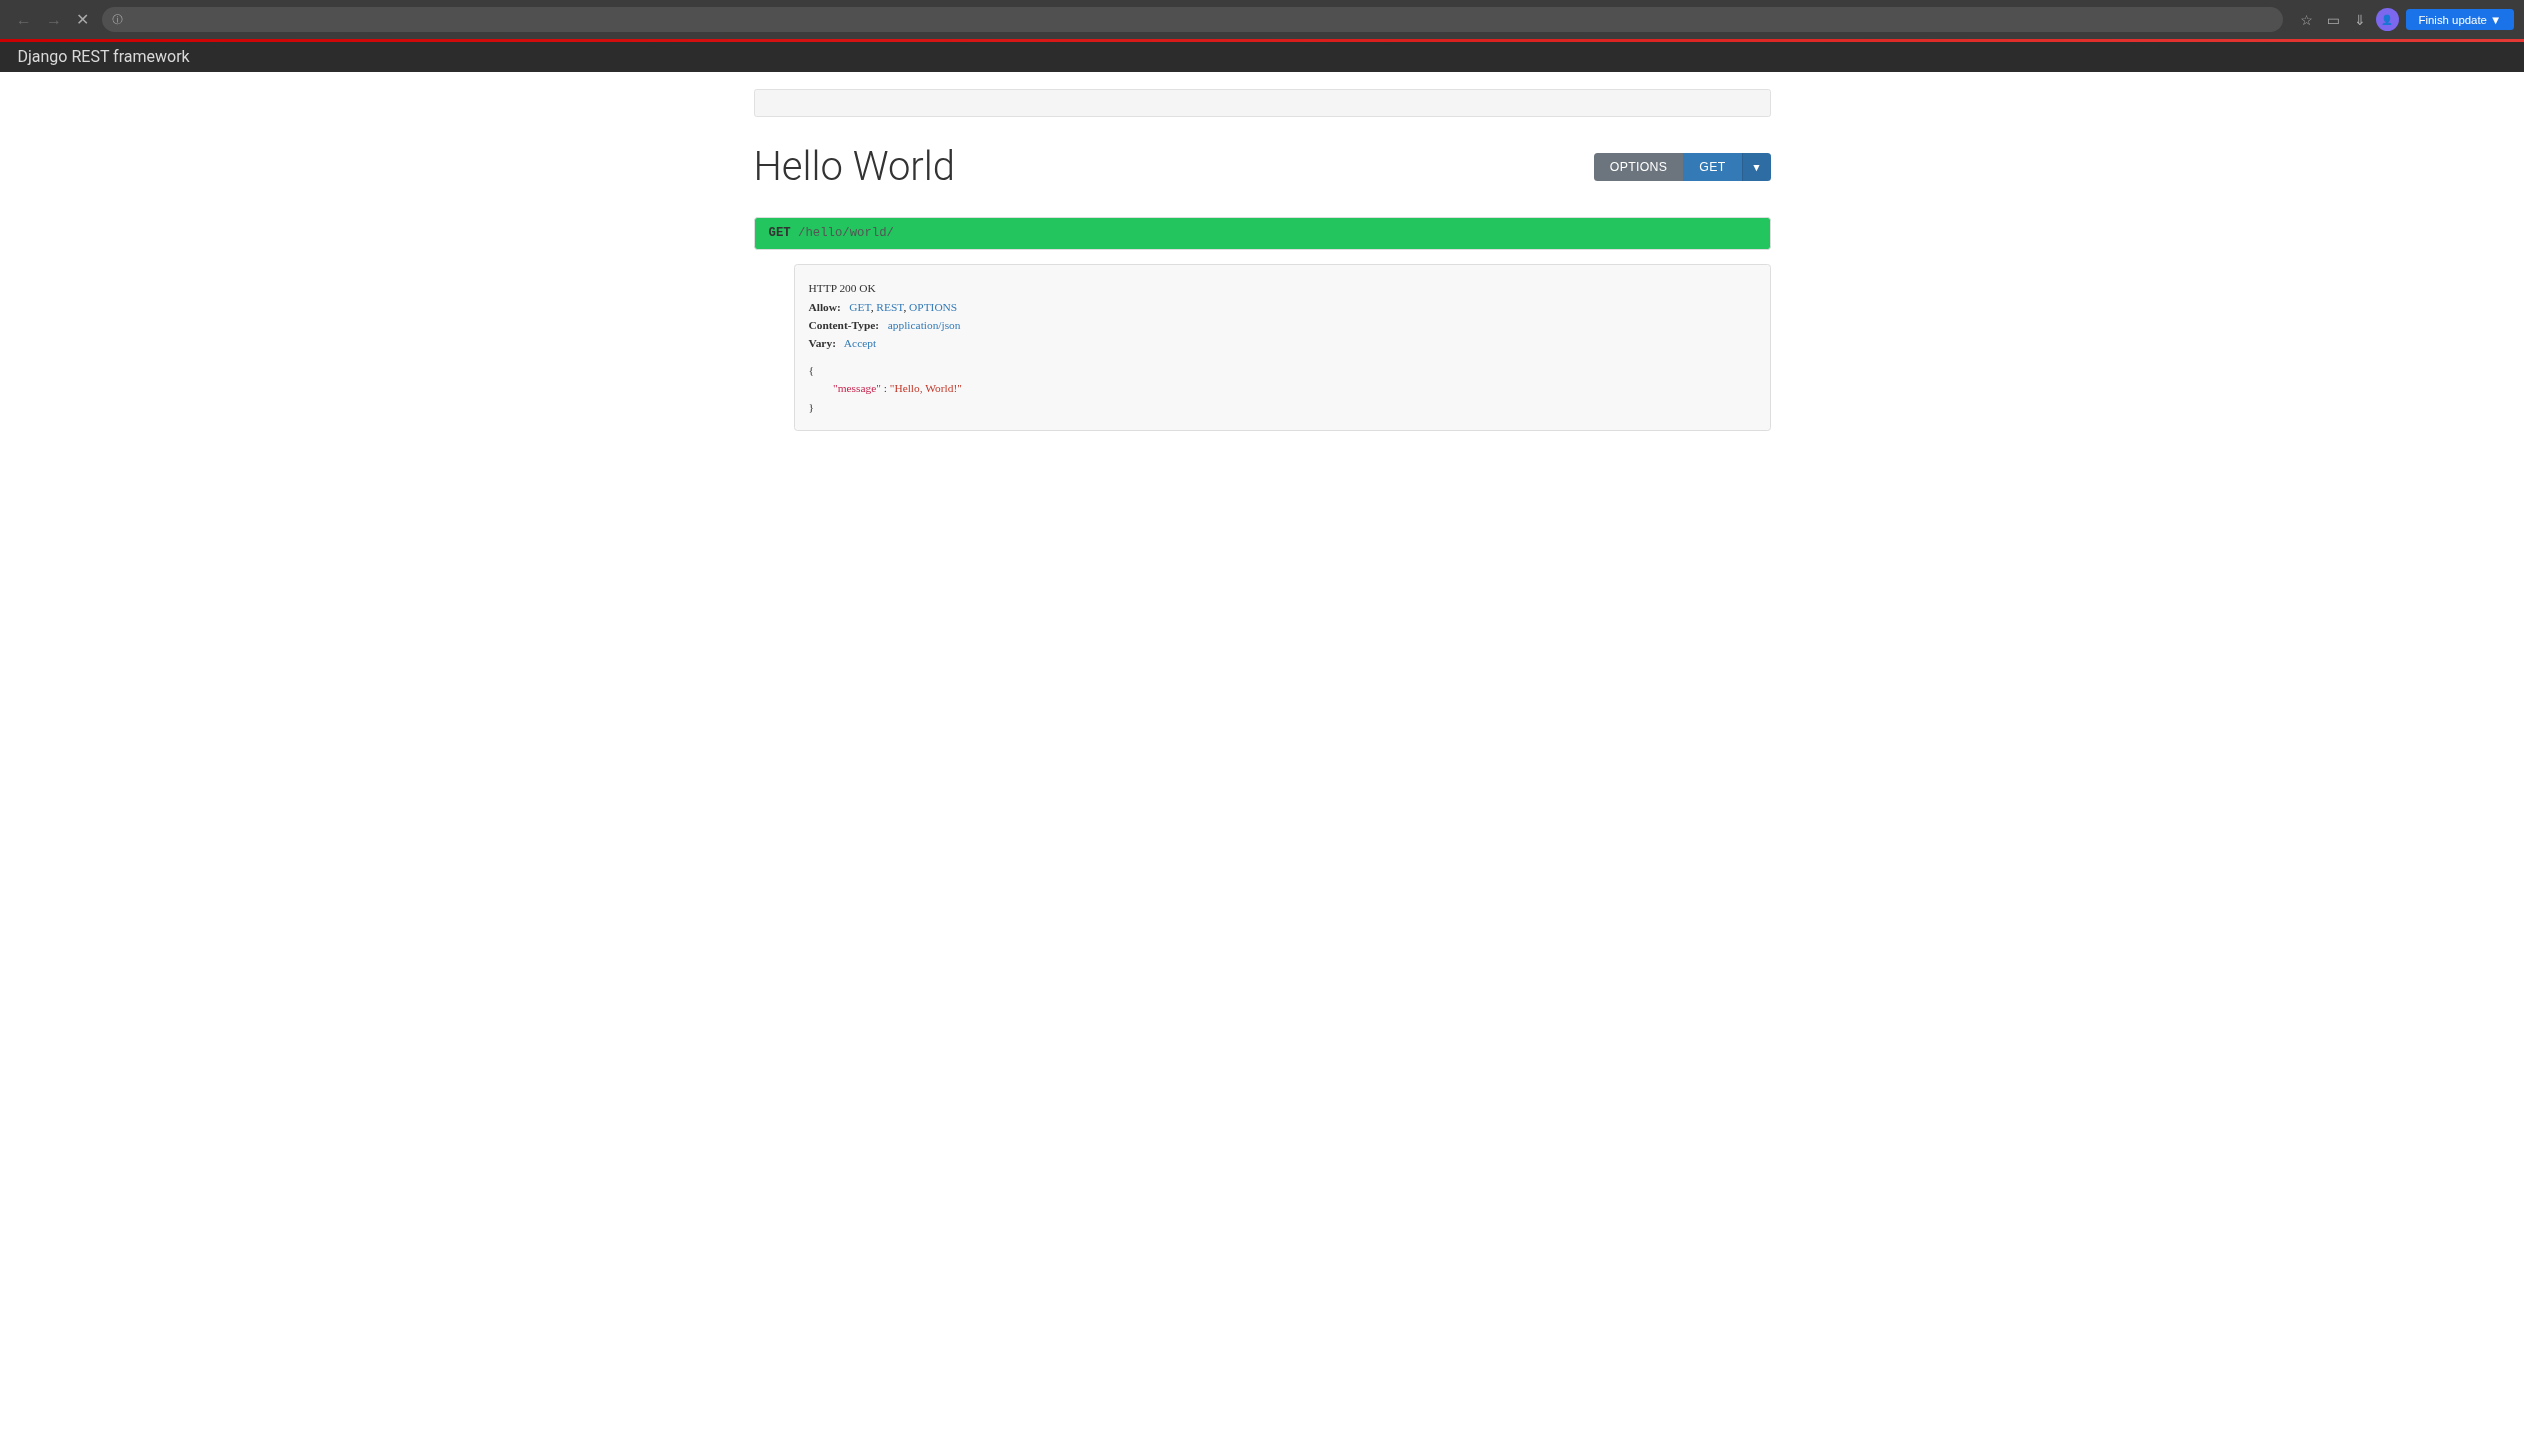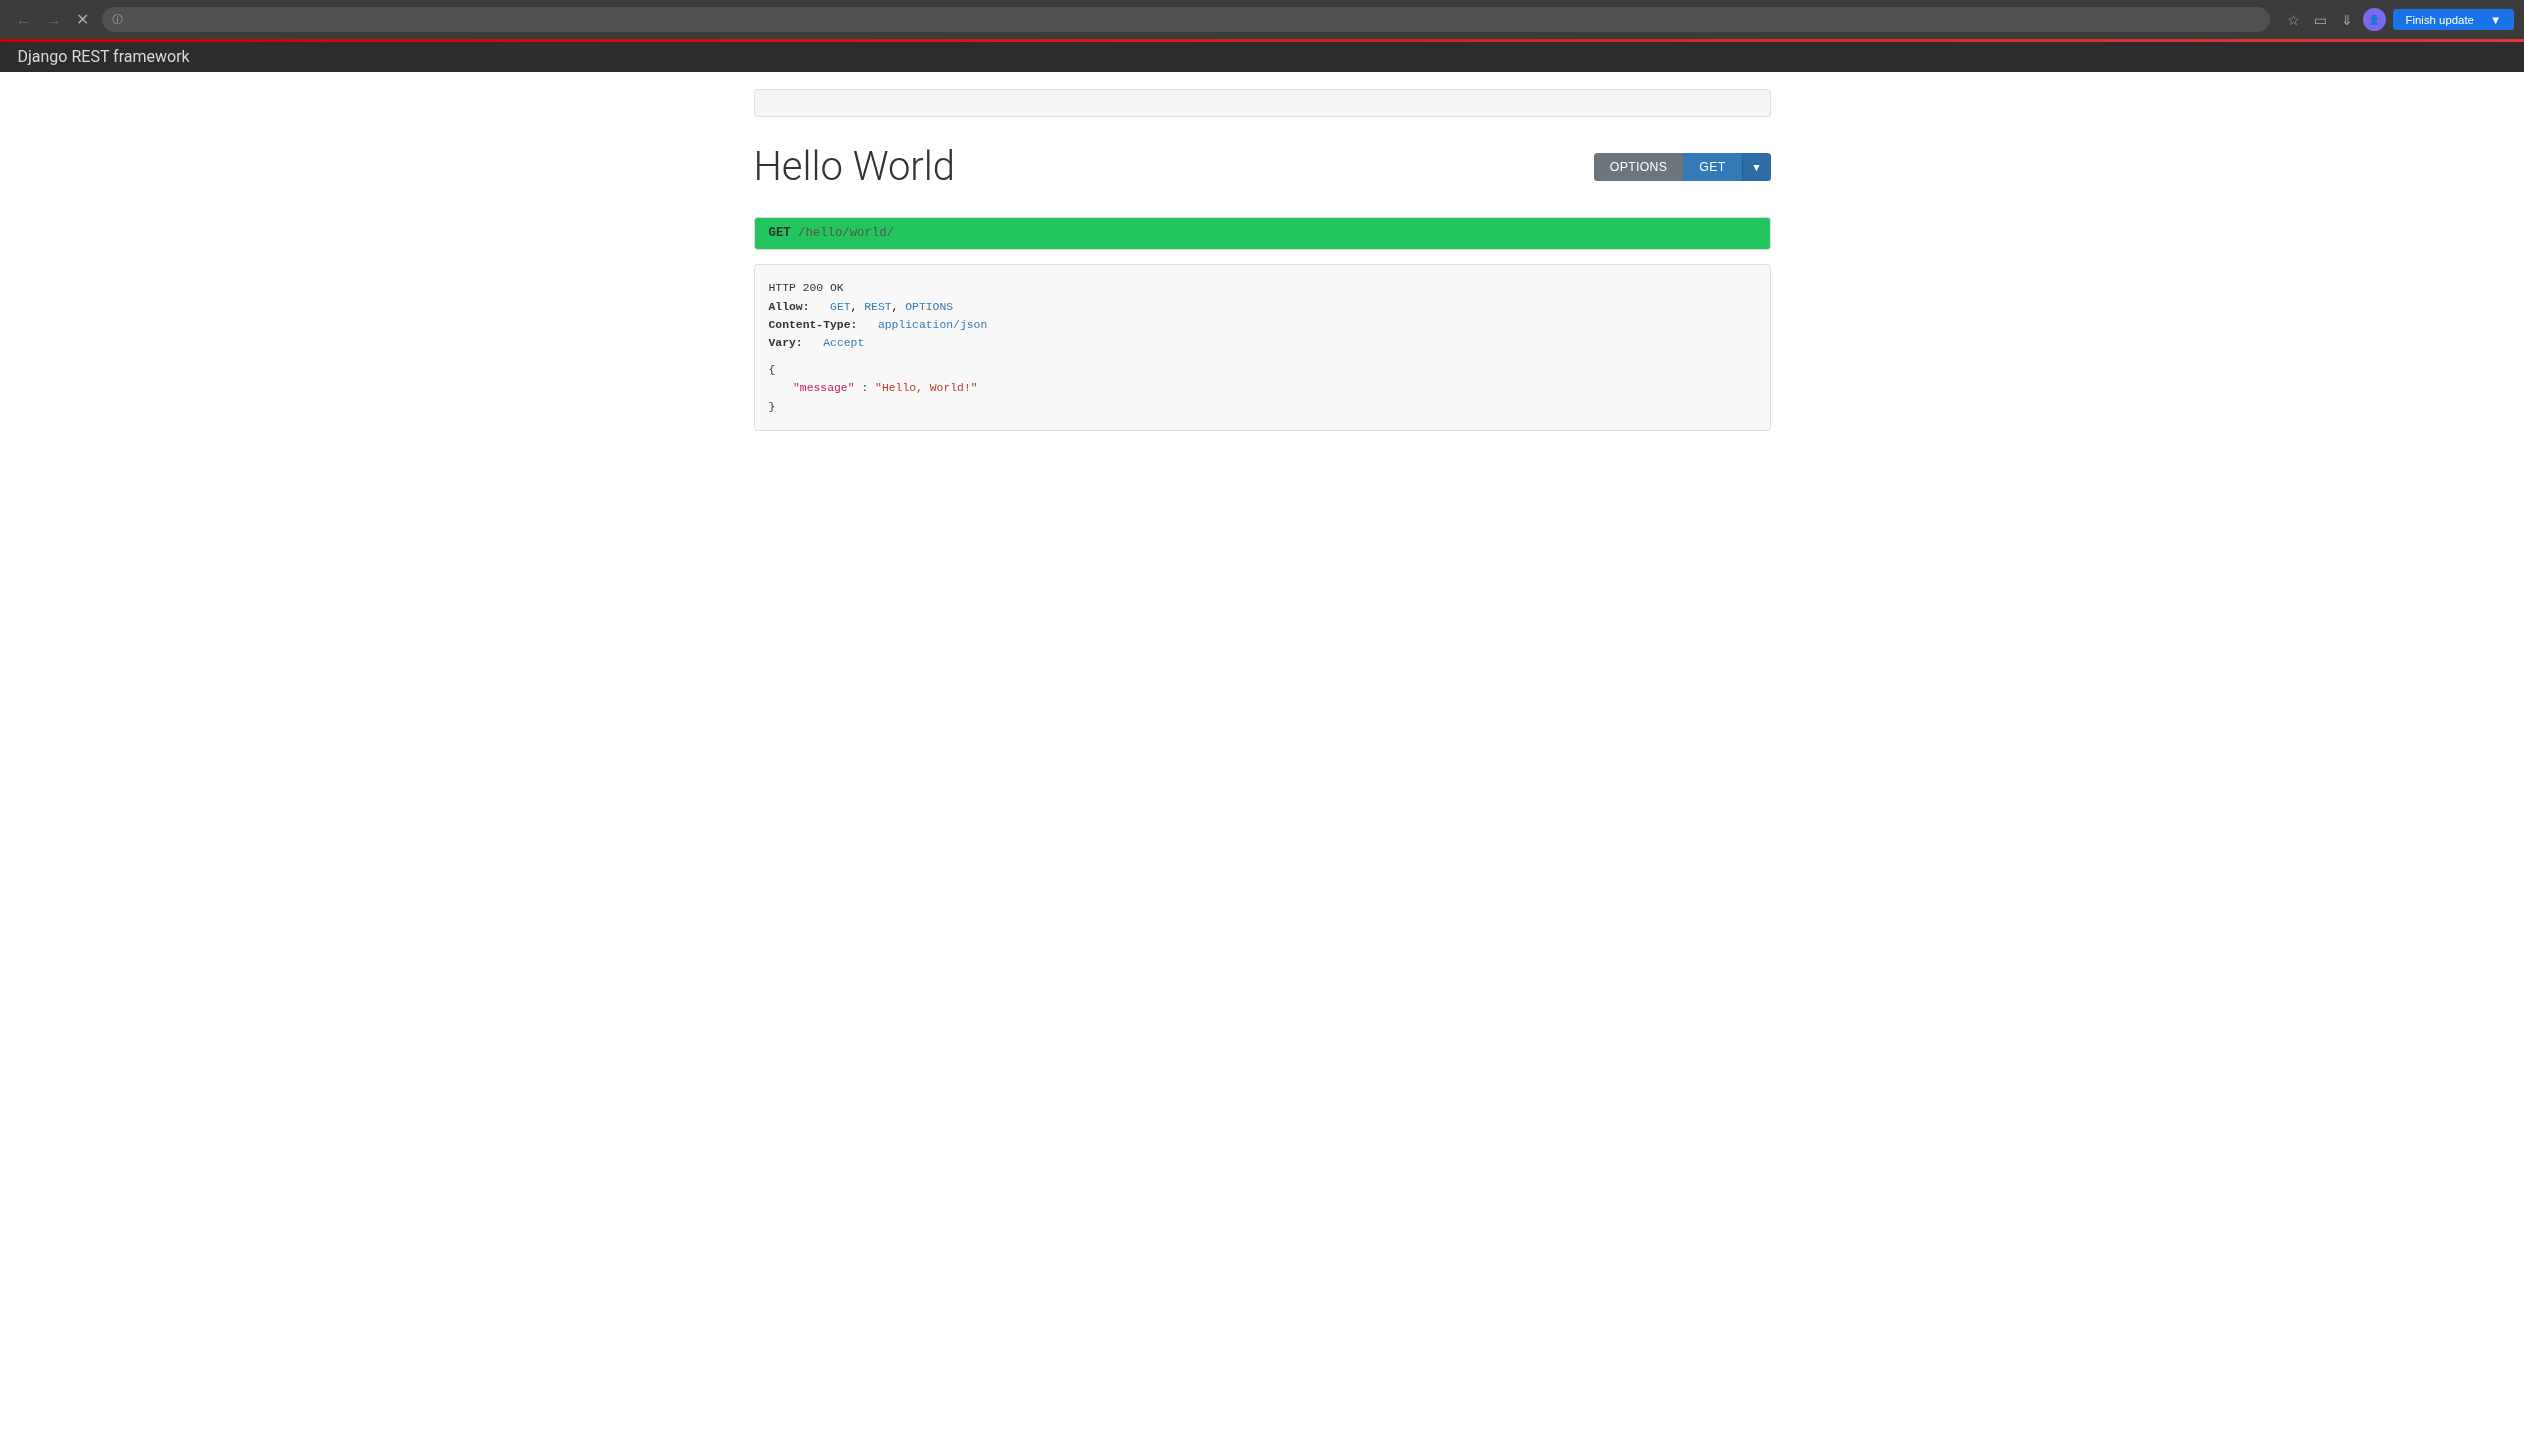--- a/index.html
+++ b/index.html
@@ -79,21 +79,21 @@
     .finish-update-btn {
       background: #1a73e8;
       color: white;
       border: none;
       border-radius: 3.5px;
       padding: 4.4px 12.3px;
       font-size: 11.4px;
       cursor: pointer;
       display: flex;
       align-items: center;
-      gap: 16px;
+      gap: 3px;
       white-space: nowrap;
     }
 
     
     .loading-bar {
       height: 2.6px;
       background: #e0e0e0;
       position: relative;
     }
     .loading-bar-fill {
@@ -204,23 +204,24 @@
     .url-path {
       color: #555;
     }
 
     
     .response-area {
       border: 0.9px solid #ddd;
       border-radius: 3.5px;
       padding: 14px;
       background: #f8f8f8;
-      font-family: Liberation Mono, monospace;
+      font-family: Liberation Serif, serif;
       font-size: 11.4px;
       line-height: 1.6;
+      margin-left: 40px;
     }
     .response-status { color: #333; font-weight: normal; }
     .response-label { color: #333; font-weight: bold; }
     .response-link { color: #337ab7; text-decoration: none; }
     .response-key { color: #c7254e; }
     .response-value { color: #c0392b; }
     .response-brace { color: #333; }
     .response-blank { height: 8.8px; }
   </style>
 </head>

